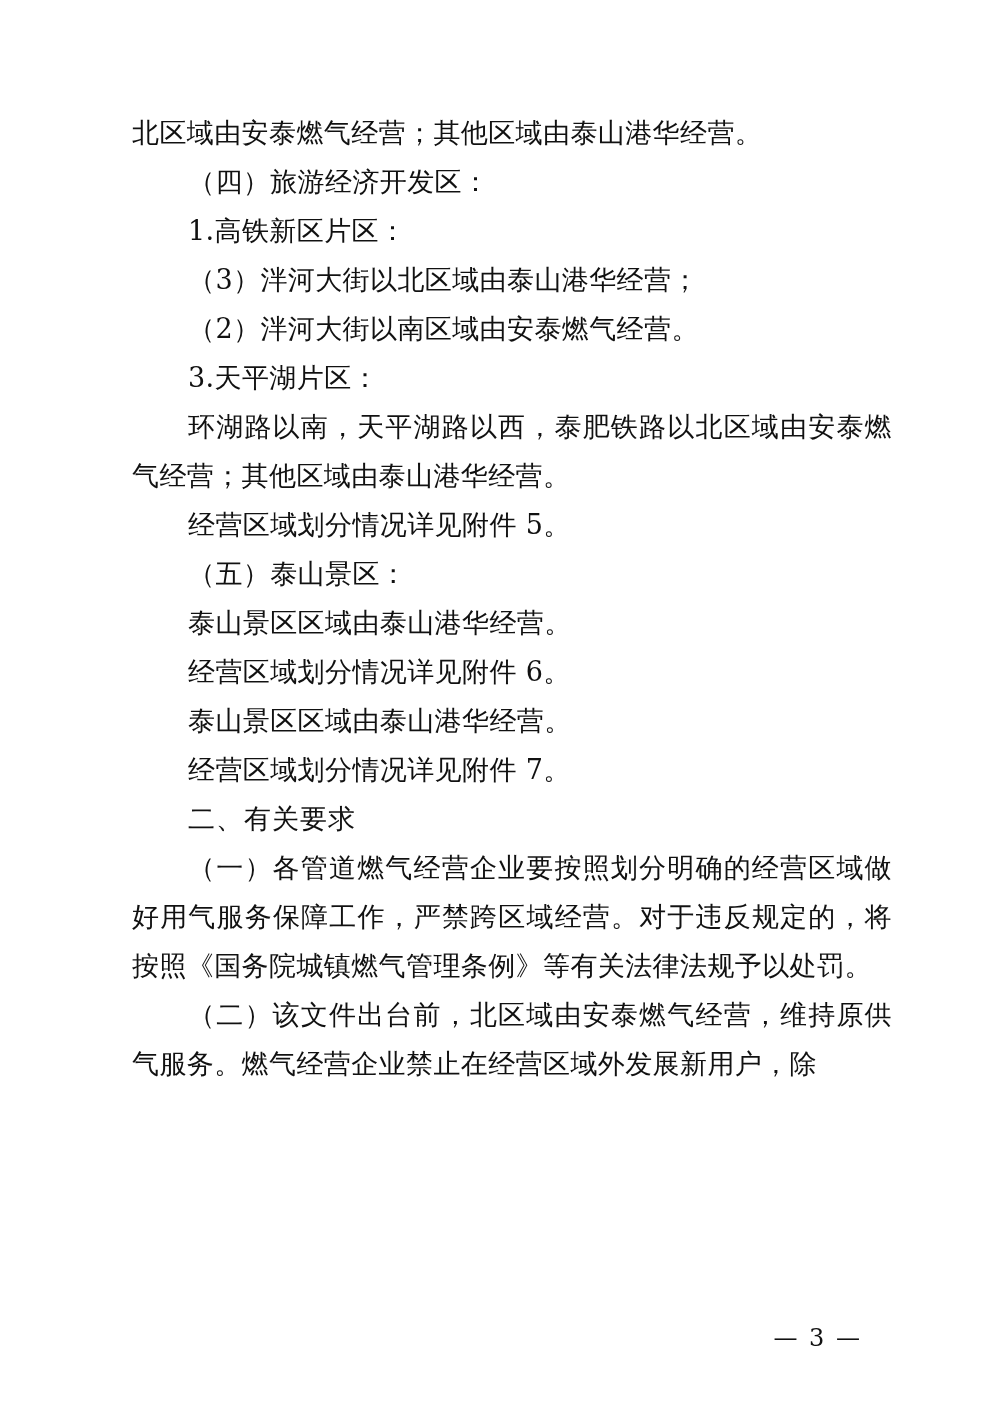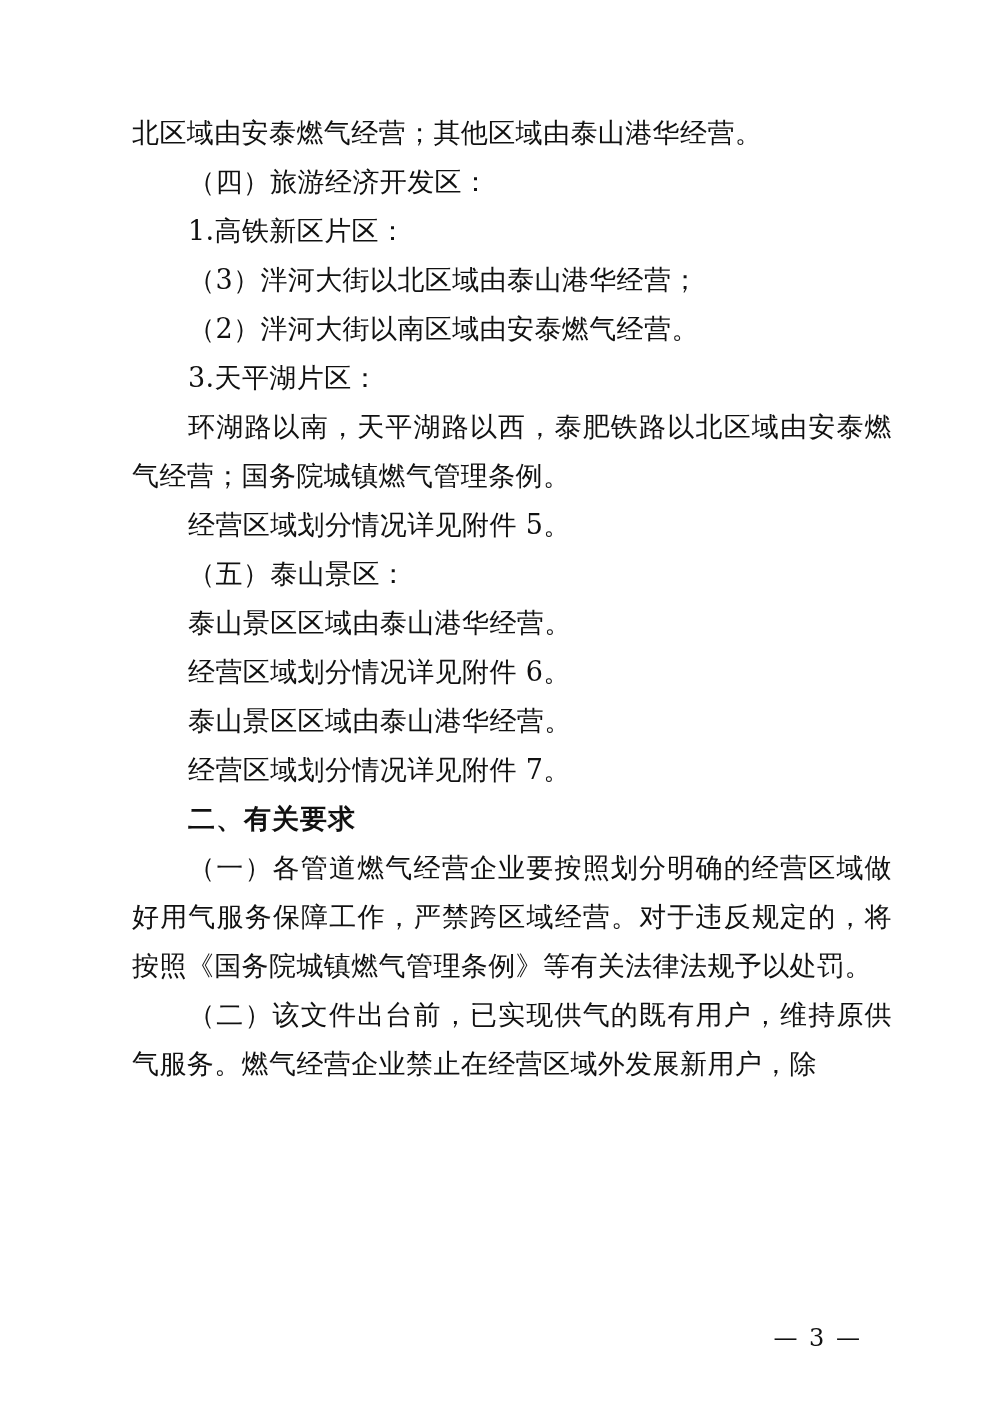--- a/index.html
+++ b/index.html
@@ -34,21 +34,21 @@
     margin: 0;
     padding: 0;
   }
   .indent-2 {
     text-indent: 56px;
   }
   .indent-0 {
     text-indent: 0;
   }
   .heading {
-    font-weight: bold;
+    font-weight: normal;
     text-indent: 56px;
     letter-spacing: 1px;
   }
   .footer {
     position: absolute;
     left: 0;
     right: 0;
     bottom: 62px;
     text-align: right;
     padding-right: 150px;
@@ -62,25 +62,25 @@
 <body>
 
 <div class="page">
   <div class="doc-body">
     <p class="p indent-0">北区域由安泰燃气经营；其他区域由泰山港华经营。</p>
     <p class="p indent-2">（四）旅游经济开发区：</p>
     <p class="p indent-2">1.高铁新区片区：</p>
     <p class="p indent-2">（3）泮河大街以北区域由泰山港华经营；</p>
     <p class="p indent-2">（2）泮河大街以南区域由安泰燃气经营。</p>
     <p class="p indent-2">3.天平湖片区：</p>
-    <p class="p indent-2">环湖路以南，天平湖路以西，泰肥铁路以北区域由安泰燃气经营；国务院城镇燃气管理条例。</p>
+    <p class="p indent-2">环湖路以南，天平湖路以西，泰肥铁路以北区域由安泰燃气经营；其他区域由泰山港华经营。</p>
     <p class="p indent-2">经营区域划分情况详见附件 5。</p>
     <p class="p indent-2">（五）泰山景区：</p>
     <p class="p indent-2">泰山景区区域由泰山港华经营。</p>
     <p class="p indent-2">经营区域划分情况详见附件 6。</p>
     <p class="p indent-2">泰山景区区域由泰山港华经营。</p>
     <p class="p indent-2">经营区域划分情况详见附件 7。</p>
     <p class="p heading">二、有关要求</p>
     <p class="p indent-2">（一）各管道燃气经营企业要按照划分明确的经营区域做好用气服务保障工作，严禁跨区域经营。对于违反规定的，将按照《国务院城镇燃气管理条例》等有关法律法规予以处罚。</p>
-    <p class="p indent-2">（二）该文件出台前，已实现供气的既有用户，维持原供气服务。燃气经营企业禁止在经营区域外发展新用户，除</p>
+    <p class="p indent-2">（二）该文件出台前，北区域由安泰燃气经营，维持原供气服务。燃气经营企业禁止在经营区域外发展新用户，除</p>
   </div>
   <div class="footer">— 3 —</div>
 </div>
 
 </body></html>

